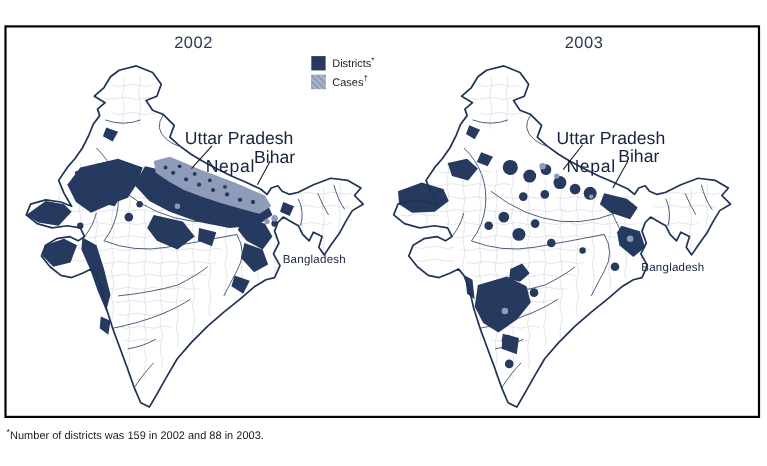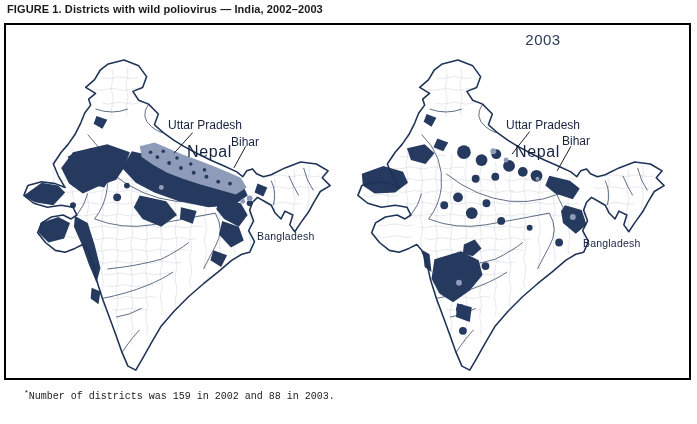--- a/index.html
+++ b/index.html
@@ -13,49 +13,59 @@
   }
   .figure-box{
     position:absolute;left:4px;top:23px;width:687px;height:357px;
     border:2px solid #000;box-sizing:border-box;background:#fff;
   }
   .year{
     position:absolute;top:6px;width:90px;text-align:center;
     font-size:15px;color:#2b3a57;letter-spacing:.5px;
   }
   .year-left{left:125px;}
-  .year-right{left:492px;text-align:center;}
+  .year-right{left:480px;text-align:center;}
   .legend{position:absolute;left:277px;top:24px;}
   .legend-row{display:flex;align-items:center;height:16px;margin-bottom:1px;}
   .swatch{width:13px;height:13px;display:inline-block;margin-right:6px;}
   .swatch-districts{background:var(--c-district);}
   .swatch-cases{
     background:var(--c-cases);
     background-image:repeating-linear-gradient(45deg,var(--c-cases) 0 2px,#aab4c9 2px 4px);
   }
   .legend-label{font-size:10px;color:#1a1a1a;}
   .legend-label sup{font-size:7.5px;}
   .map{position:absolute;top:33px;width:326px;height:317px;}
   .map-left{left:8px;}
   .map-right{left:342px;}
-  .map-label{position:absolute;font-size:12px;color:#16233f;white-space:nowrap;z-index:3;}
+  .map-label{position:absolute;font-size:16px;color:#16233f;white-space:nowrap;z-index:3;}
   .lbl-nepal{font-size:16px;letter-spacing:.6px;}
   .lbl-bangladesh{font-size:10.5px;letter-spacing:.2px;}
-  .footnotes{position:absolute;left:24px;top:388px;font-size:10px;line-height:10.5px;font-family:Liberation Mono, monospace;}
+  .footnotes{position:absolute;left:6px;top:388px;font-size:10px;line-height:10.5px;}
   .footnote sup{font-size:8px;}
 </style>
 </head>
 <body>
 
 <div class="page">
-  <div class="title">FIGURE 1. Districts with wild poliovirus — India, 2002–2003</div>
 
   <div class="figure-box">
+    <div class="year year-left">2002</div>
     <div class="year year-right">2003</div>
 
+    <div class="legend">
+      <div class="legend-row">
+        <span class="swatch swatch-districts"></span>
+        <span class="legend-label"><span>Districts</span><sup>*</sup></span>
+      </div>
+      <div class="legend-row">
+        <span class="swatch swatch-cases"></span>
+        <span class="legend-label"><span>Cases</span><sup>†</sup></span>
+      </div>
+    </div>
 
     <svg id="map2002" class="map map-left" viewBox="0 0 332 323">
         <path d="M96,6 L112,2 L127,8 L135,19 L131,30 L121,34 L127,43 L137,47 L147,57 L143,68 L152,76 L163,84 L173,90 L186,97 L200,104 L214,110 L227,116 L233,121 L237,115 L243,113 L247,118 L254,121 L262,119 L276,112 L292,106 L308,108 L320,115 L314,122 L322,130 L312,136 L306,146 L300,157 L292,168 L286,177 L281,170 L284,160 L276,156 L272,164 L266,158 L262,150 L255,146 L248,142 L243,147 L240,155 L244,166 L239,176 L245,187 L240,198 L232,200 L222,206 L208,218 L193,230 L178,243 L163,258 L150,273 L140,290 L131,306 L124,318 L116,314 L110,300 L104,283 L97,264 L90,245 L84,226 L80,208 L75,196 L70,190 L62,194 L52,198 L42,196 L32,188 L24,178 L28,168 L38,162 L50,160 L58,164 L64,160 L60,152 L48,150 L34,152 L20,148 L10,140 L14,130 L28,126 L42,128 L52,132 L45,120 L40,108 L48,96 L55,88 L62,78 L68,66 L72,56 L78,48 L76,42 L83,36 L73,30 L82,22 L88,12 Z" fill="#fff" stroke="none"></path>
         <g stroke="#c9cdd6" stroke-width="0.55" fill="none" opacity="0.85">
           <path d="M90,20 q6,2 12,0 q6,-2 12,0 q6,2 12,0"></path>
           <path d="M82,32 q6,2 12,0 q6,-2 12,0 q6,2 12,0 q6,-2 12,0"></path>
           <path d="M90,46 q6,2 12,0 q6,-2 12,0 q6,2 12,0 q6,-2 12,0"></path>
           <path d="M52,100 q6,2 12,0 q6,-2 12,0 q6,2 12,0 q6,-2 12,0"></path>
           <path d="M46,112 q6,2 12,0 q6,-2 12,0 q6,2 12,0 q6,-2 12,0 q6,2 12,0 q6,-2 12,0"></path>
           <path d="M44,124 q6,2 12,0 q6,-2 12,0 q6,2 12,0 q6,-2 12,0 q6,2 12,0 q6,-2 12,0 q6,2 12,0 q6,-2 12,0 q6,2 12,0"></path>

